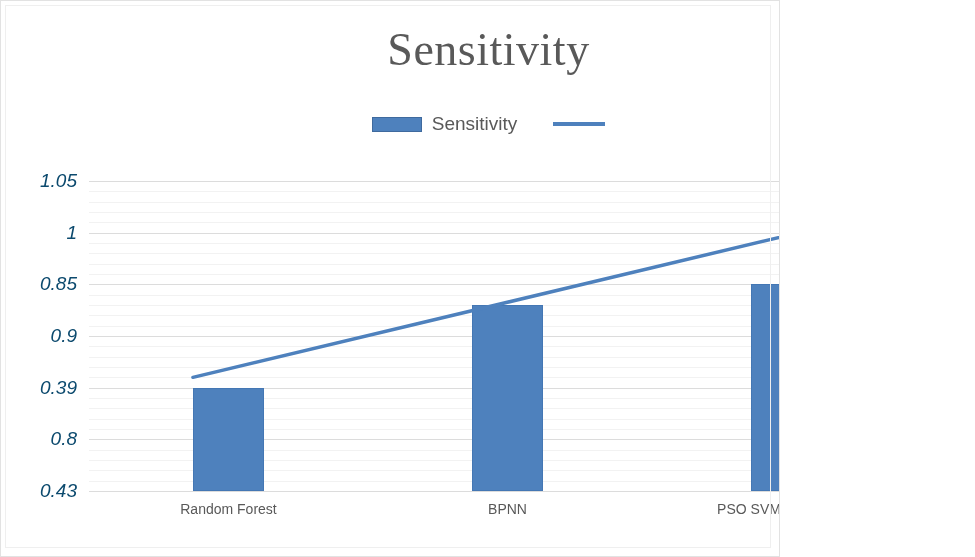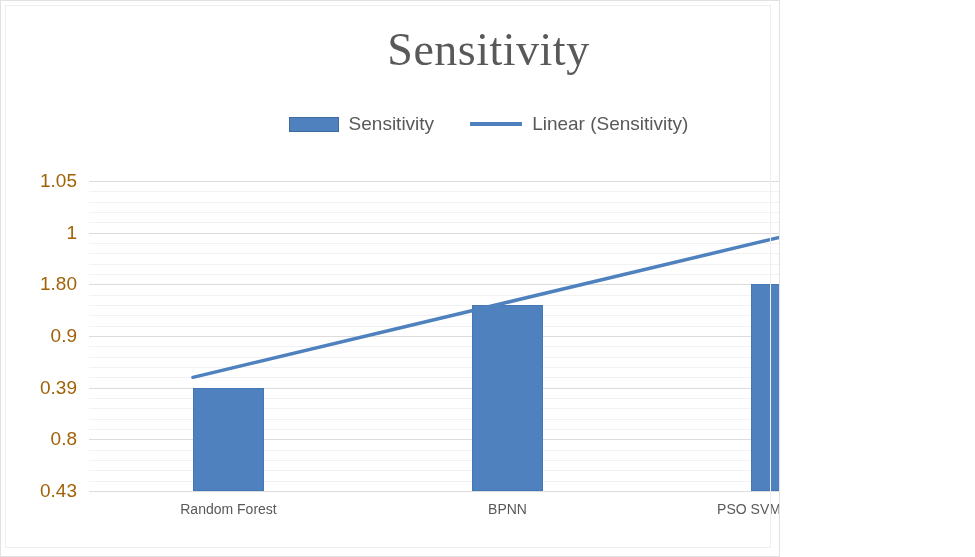--- a/index.html
+++ b/index.html
@@ -119,23 +119,24 @@
     left: 0;
     top: 180px;
     width: 76px;
     height: 310px;
   }
   .y-tick {
     position: absolute;
     right: 0;
     transform: translateY(-50%);
     font-size: 19px;
-    color: #a16207;
+    color: #0c4a6e;
     text-align: right;
     white-space: nowrap;
+    font-style: italic;
   }
 
   
   #x-axis {
     position: absolute;
     left: 88px;
     top: 500px;
     width: 837px;
     height: 34px;
   }
@@ -155,30 +156,29 @@
 
   <div id="chart-title">Sensitivity</div>
 
   <div id="legend">
     <div class="legend-entry">
       <span class="legend-swatch-bar"></span>
       <span class="legend-label">Sensitivity</span>
     </div>
     <div class="legend-entry">
       <span class="legend-swatch-line"></span>
-      <span class="legend-label">Linear (Sensitivity)</span>
     </div>
   </div>
 
   <div id="y-axis">
       <div class="y-tick" style="top: 310px;">0.43</div>
       <div class="y-tick" style="top: 258.333px;">0.8</div>
       <div class="y-tick" style="top: 206.667px;">0.39</div>
       <div class="y-tick" style="top: 155px; margin-left: 11px;">0.9</div>
-      <div class="y-tick" style="top: 103.333px;">1.80</div>
+      <div class="y-tick" style="top: 103.333px;">0.85</div>
       <div class="y-tick" style="top: 51.6667px;">1</div>
       <div class="y-tick" style="top: 0px;">1.05</div>
     </div>
 
   <div id="plot-area">
     <div id="grid-layer">
         <div class="gridline major" style="top: 310px;"></div>
         <div class="gridline minor" style="top: 299.667px;"></div>
         <div class="gridline minor" style="top: 289.333px;"></div>
         <div class="gridline minor" style="top: 279px;"></div>

